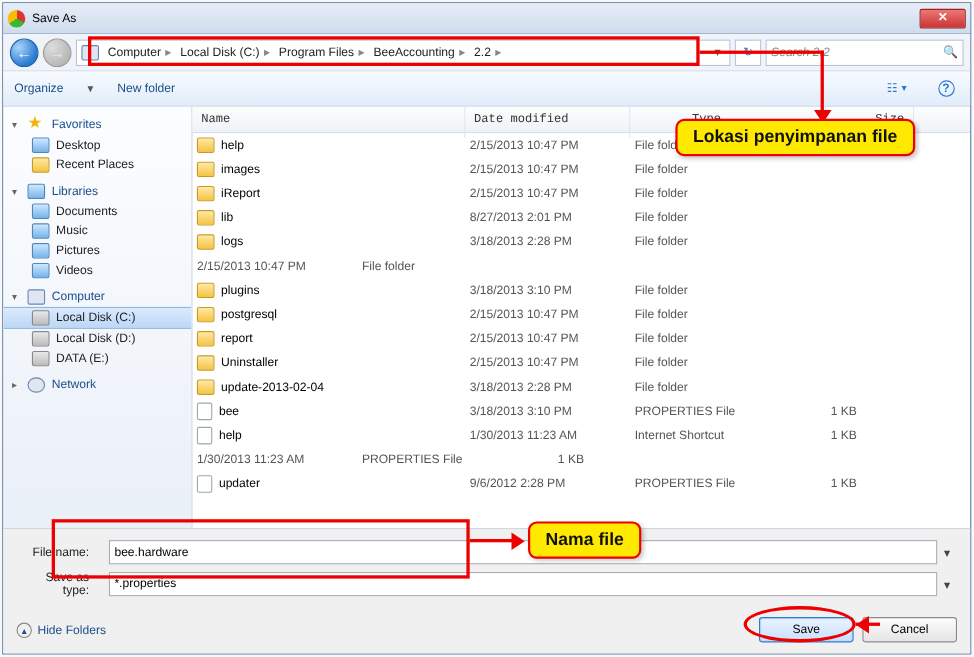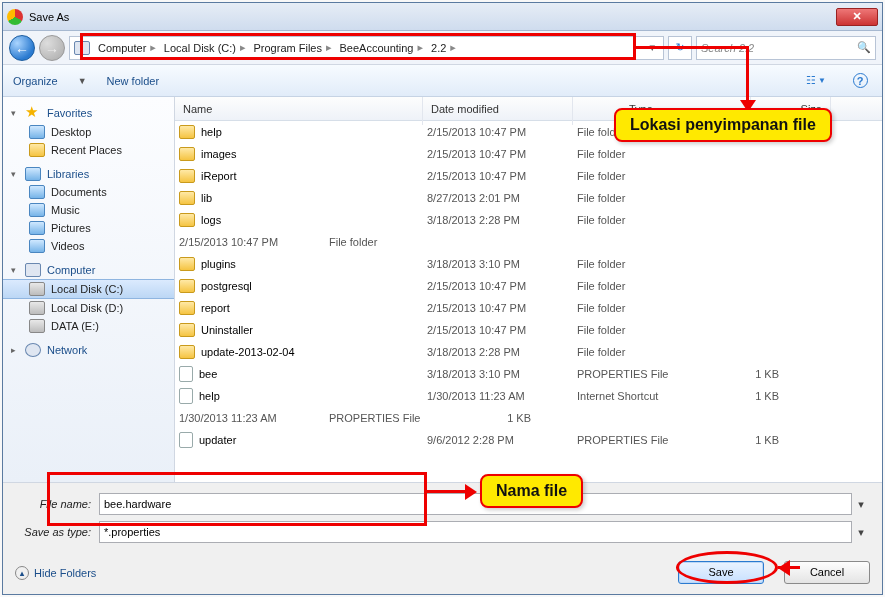--- a/index.html
+++ b/index.html
@@ -41,42 +41,42 @@
 .ic-star { width:16px; height:16px; color:#f5b301; font-size:15px; line-height:14px; }
 .ic-folder { background:linear-gradient(to bottom,#ffe9a6,#f5c442); border:1px solid #c99a1c; }
 .ic-lib { background:linear-gradient(to bottom,#cfe8ff,#77b4e8); border:1px solid #4a86c0; }
 .ic-drive { background:linear-gradient(to bottom,#e8e8e8,#bcbcbc); border:1px solid #888; }
 .ic-computer { width:16px;height:14px; background:#dfe6f1; border:1px solid #6a88b0; border-radius:2px; position:relative; }
 .ic-network { width:16px;height:14px; background:#dfe6f1; border:1px solid #6a88b0; border-radius:50%; }
 .ic-file { background:#fff; border:1px solid #9aa; width:14px; height:16px; }
 
 .filearea { flex:1; display:flex; flex-direction:column; }
 .colheads { height:24px; background:linear-gradient(to bottom,#fdfdfd,#eef2f8); border-bottom:1px solid #d6dee8; display:flex; align-items:center; color:#333; }
-.colh { padding:16px 8px; border-right:1px solid #e2e6ee; height:100%; display:flex; align-items:center; }
+.colh { padding:16px 8px; border-right:1px solid #e2e6ee; height:100%; display:flex; align-items:center;font-family:Liberation Mono, monospace; }
 .fl-name { width: 248px; }
 .fl-date { width: 150px; }
 .fl-type { width: 130px; margin-left: 48px; }
 .fl-size { width: 80px; text-align:right; justify-content:flex-end; }
 
 .filelist { flex:1; overflow:auto; }
 .frow { height:22px; display:flex; align-items:center; padding-left:4px; }
 .fname-cell { width:248px; display:flex; align-items:center; gap:6px; }
 .fdate-cell { width:150px; color:#555; }
 .ftype-cell { width:130px; color:#555; }
 .fsize-cell { width:80px; color:#555; text-align:right; padding-right:8px; }
 
 .bottom { border-top:1px solid #d0d7e2; background:#f0f0f0; padding: 10px 12px 10px 12px; }
 .formrow { display:flex; align-items:center; margin-bottom:6px; }
-.formlabel { width:84px; text-align:right; padding-right:8px; color:#222;font-style:italic; }
+.formlabel { width:84px; text-align:right; padding-right:18px; color:#222; }
 .forminput { flex:1; height:22px; border:1px solid #abadb3; background:#fff; padding:0 4px; }
 .dropbtn { width:18px; display:flex; align-items:center; justify-content:center; color:#444; }
 
 .actionrow { display:flex; align-items:center; margin-top: 18px; }
 .hidefolders { display:flex; align-items:center; gap:5px; color:#1b4e8a; }
-.abtns { margin-left:auto; display:flex; gap:20px; }
+.abtns { margin-left:auto; display:flex; gap:8px; }
 .wbtn { width:86px; height:23px; border:1px solid #8a8a8a; background:linear-gradient(to bottom,#fdfdfd,#e4e4e4); border-radius:3px; text-align:center; line-height:21px; }
 .wbtn.primary { border-color:#2a7ad0; background:linear-gradient(to bottom,#eaf3ff,#c7e0ff); box-shadow: inset 0 0 0 1px #bcd7f5; }
 
 
 .annot-box { position:absolute; border:3px solid #e00; pointer-events:none; }
 .callout { position:absolute; background:#ffe900; border:2px solid #e00; border-radius:8px; padding:6px 14px; font-size:16px; font-weight:bold; color:#111; box-shadow: 2px 2px 4px rgba(0,0,0,.2); }
 .arrowline { position:absolute; background:#e00; }
 .arrowhead { position:absolute; width:0;height:0; }
 .ellipse { position:absolute; border:3px solid #e00; border-radius:50%; pointer-events:none; }
 </style>

